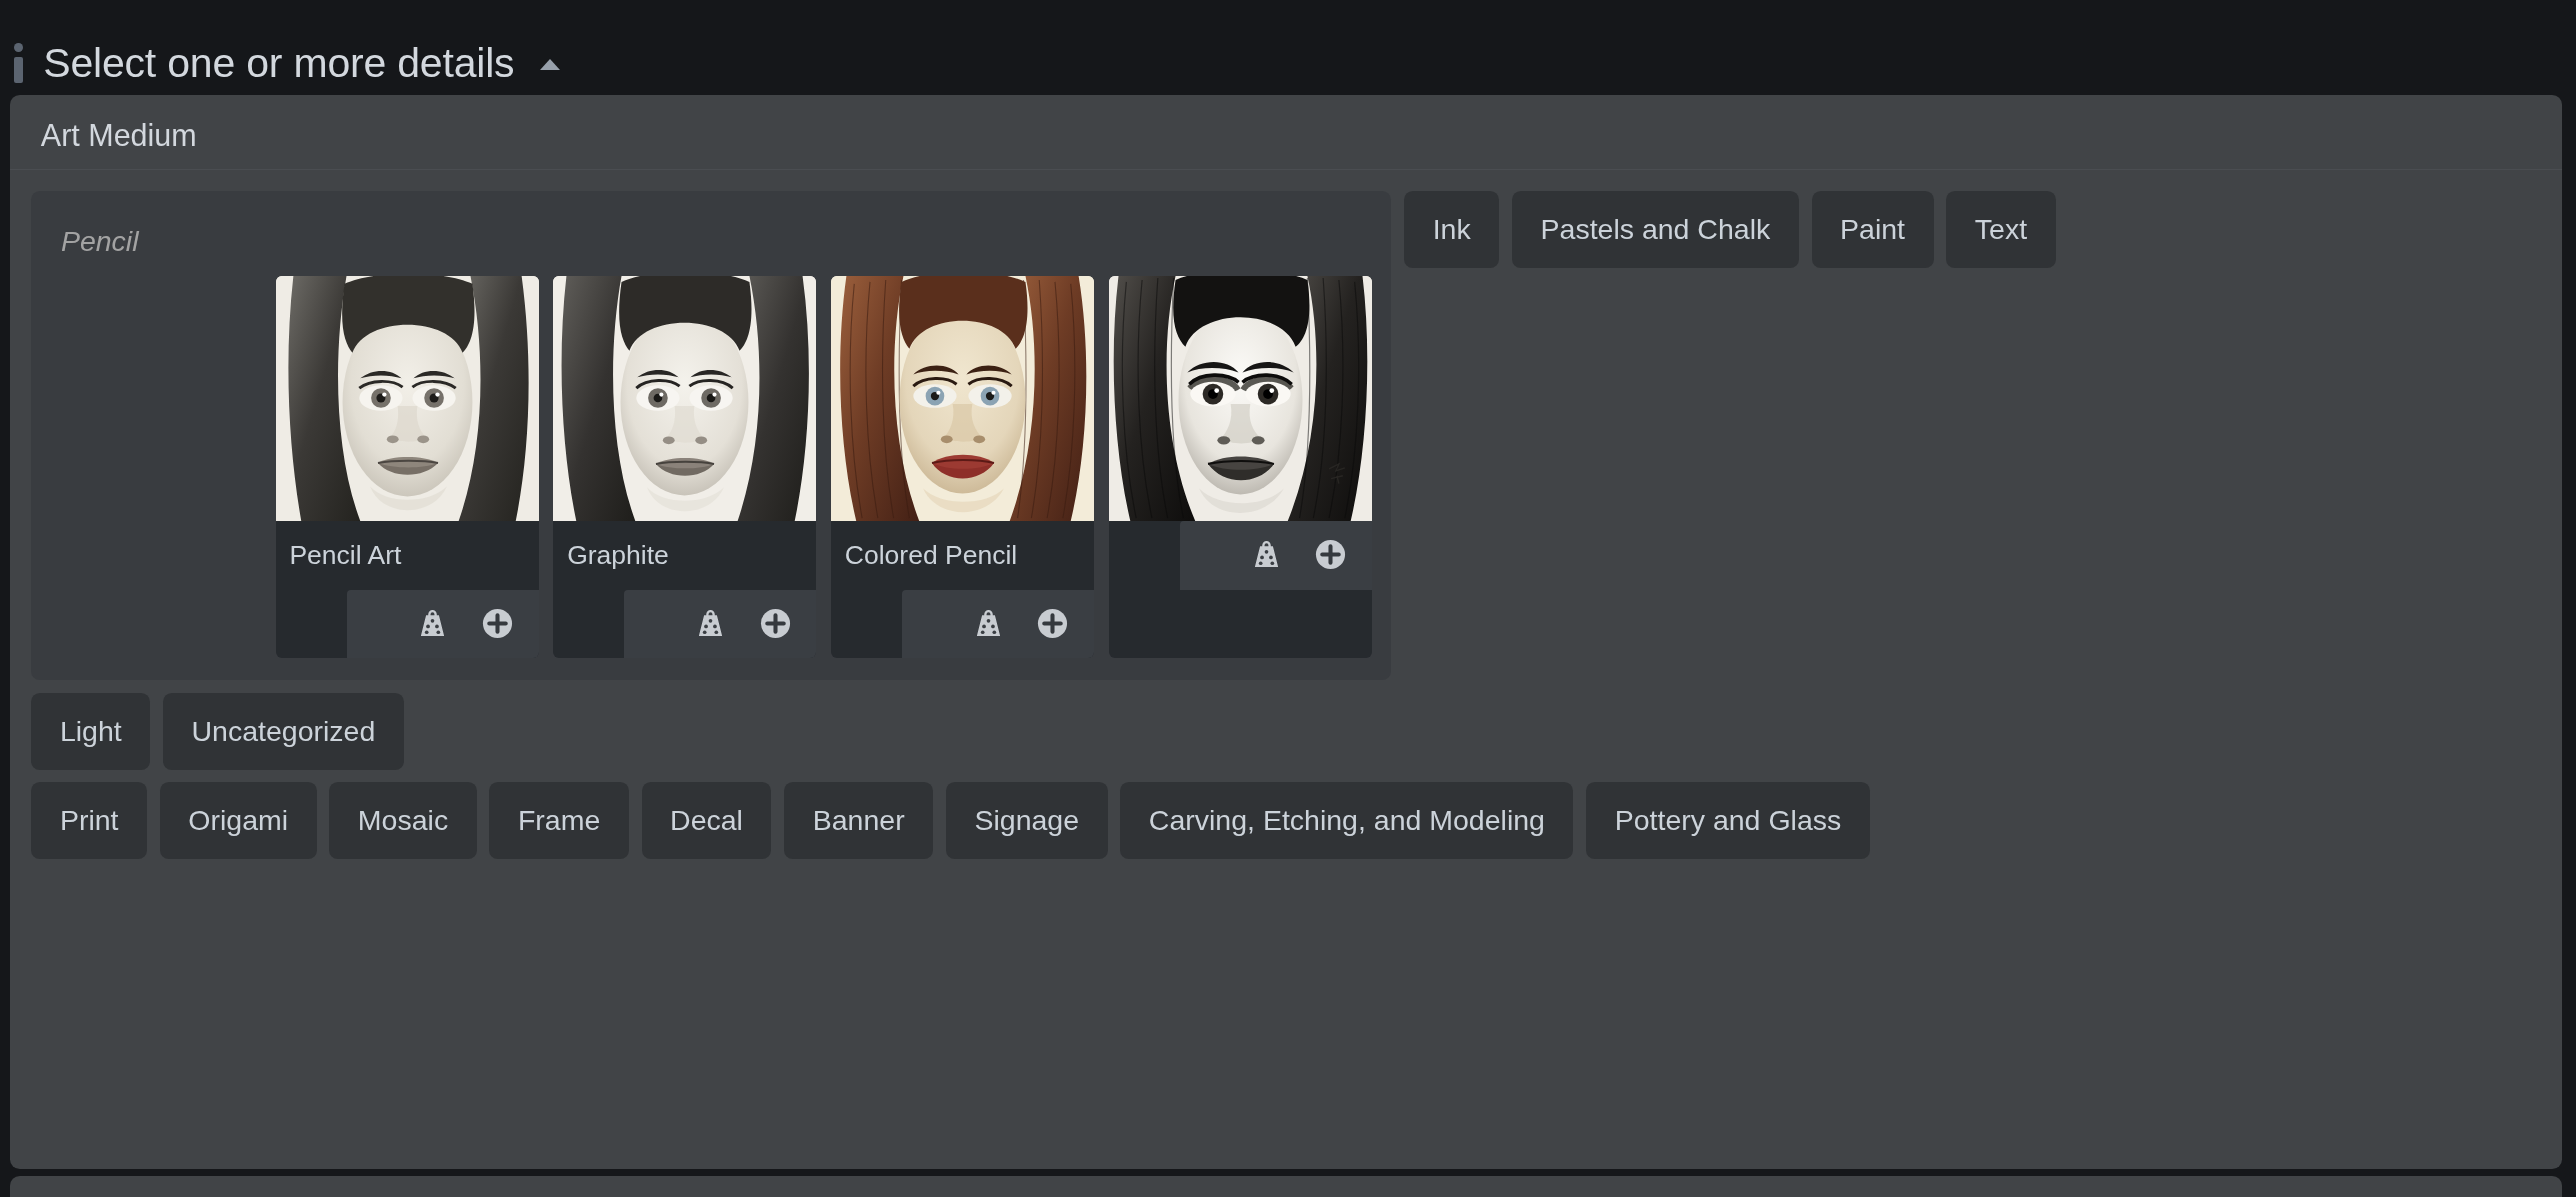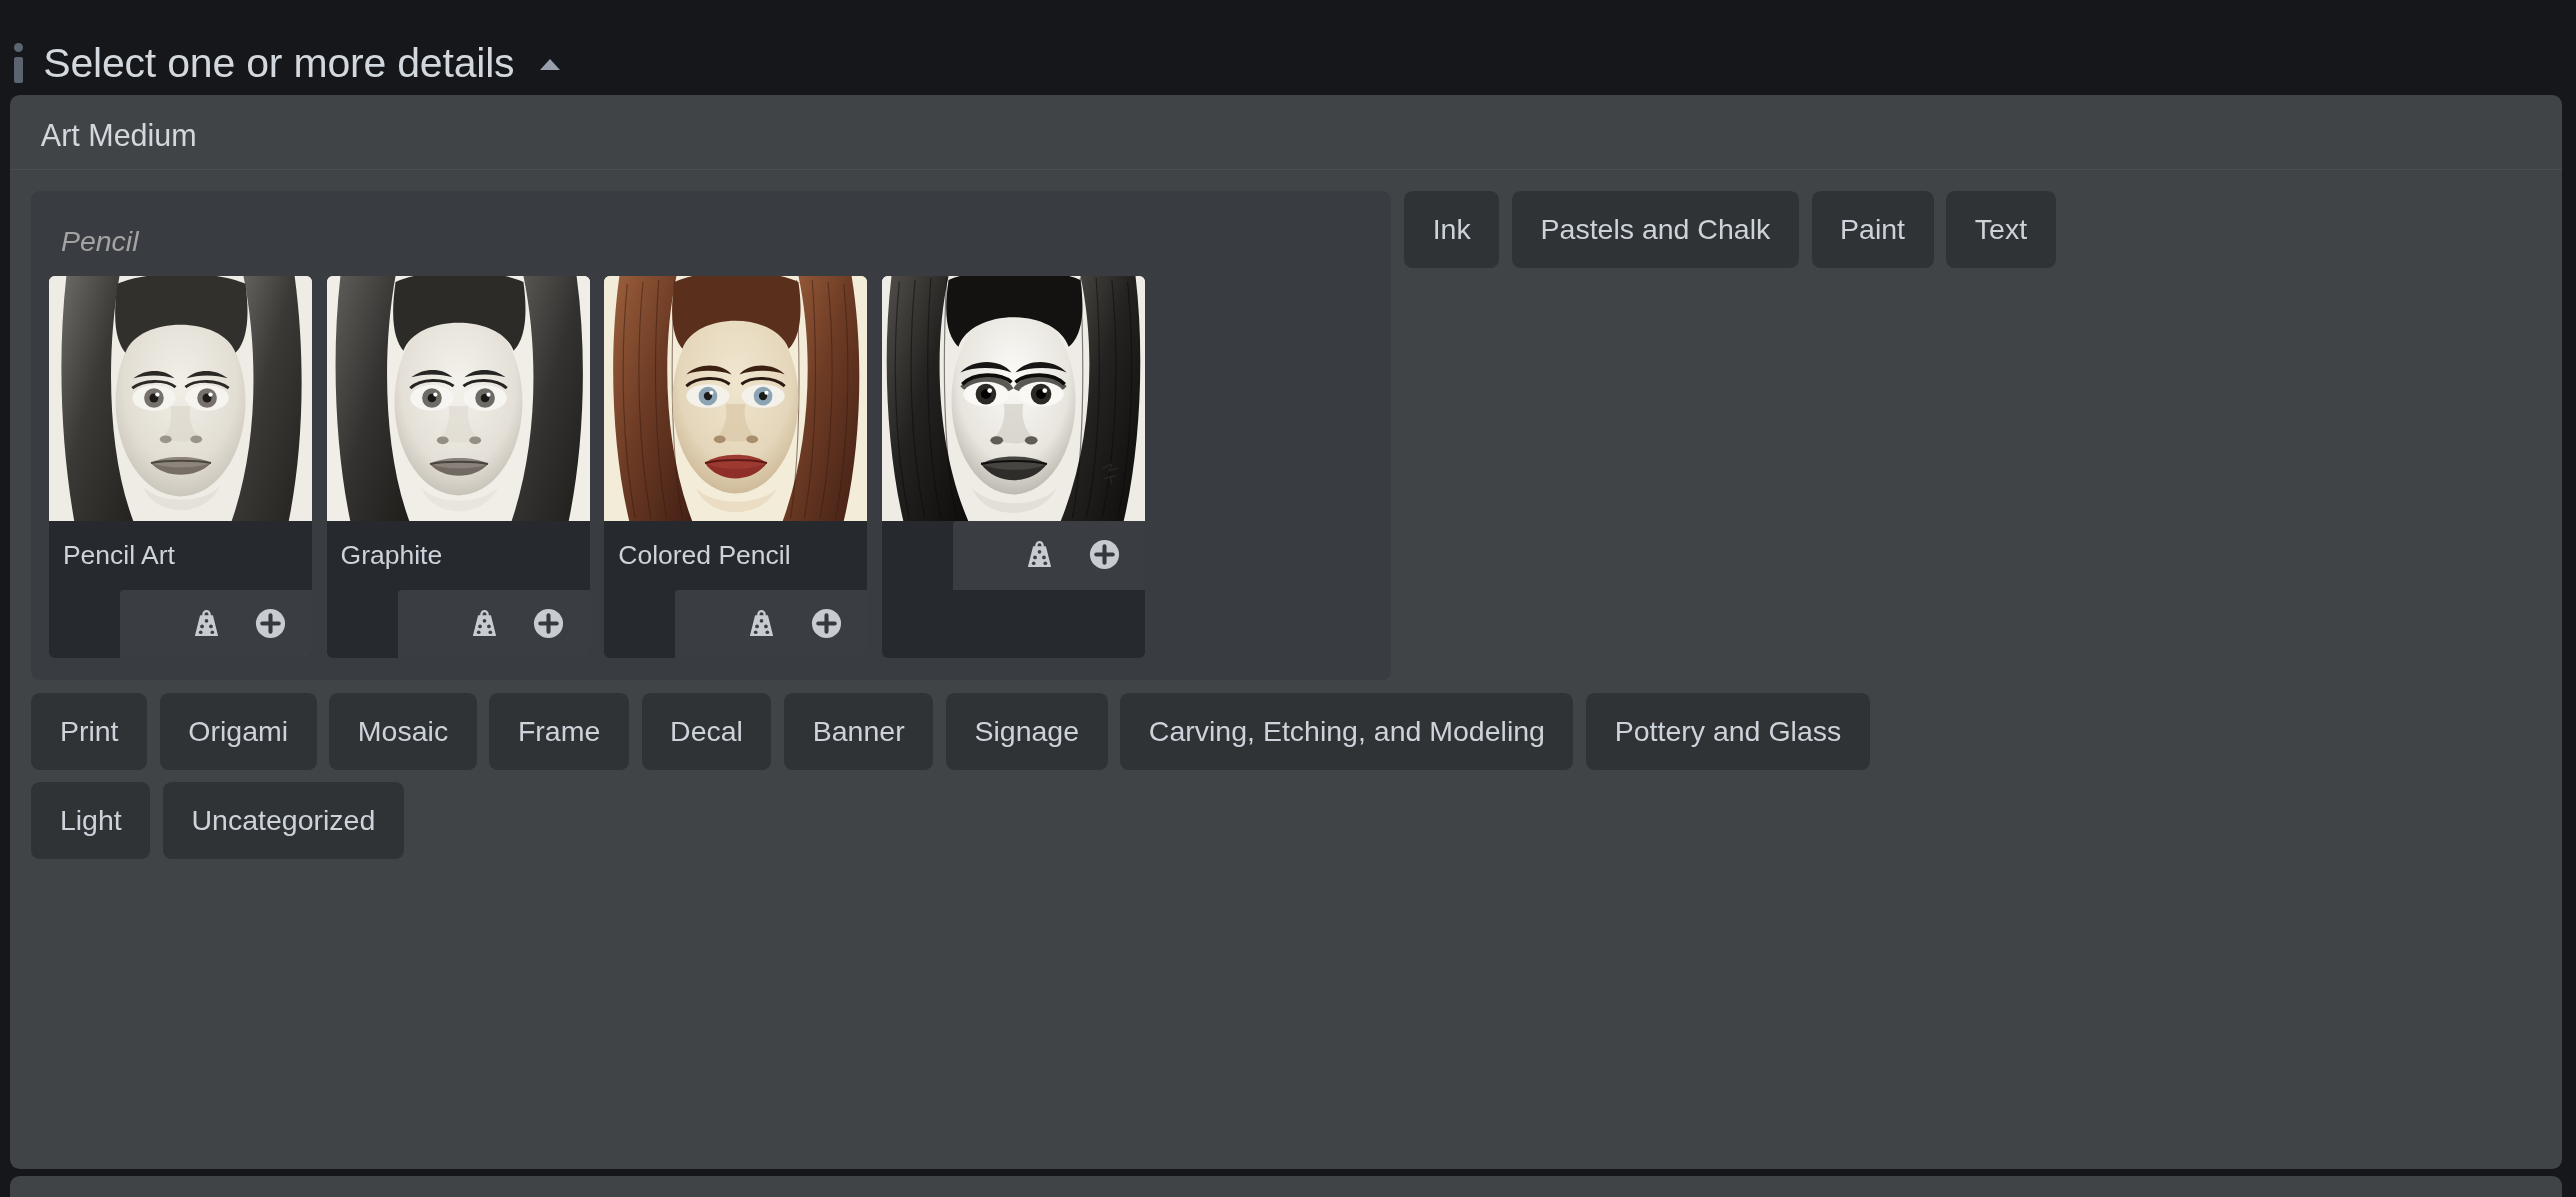--- a/index.html
+++ b/index.html
@@ -119,20 +119,21 @@
     height: 77px;
     display: flex;
     align-items: center;
     cursor: pointer;
     font-style: italic;
   }
   .group-cards {
     display: flex;
     gap: 14.7px;
     padding: 7.9px 19.7px 21.6px 17.7px;
+    justify-content: flex-end;
   }
 
   
   .card {
     width: 263px;
     background: #262a2e;
     border-radius: 5.9px;
     overflow: hidden;
     flex: none;
     cursor: pointer;
@@ -485,33 +486,33 @@
         </div>
       </div>
 
       <div class="chip">Ink</div>
       <div class="chip">Pastels and Chalk</div>
       <div class="chip">Paint</div>
       <div class="chip">Text</div>
     </div>
 
     <div class="chip-row">
+      <div class="chip">Light</div>
+      <div class="chip">Uncategorized</div>
+    </div>
+
+    <div class="chip-row">
       <div class="chip">Print</div>
       <div class="chip">Origami</div>
       <div class="chip">Mosaic</div>
       <div class="chip">Frame</div>
       <div class="chip">Decal</div>
       <div class="chip">Banner</div>
       <div class="chip">Signage</div>
       <div class="chip">Carving, Etching, and Modeling</div>
       <div class="chip">Pottery and Glass</div>
     </div>
 
-    <div class="chip-row">
-      <div class="chip">Light</div>
-      <div class="chip">Uncategorized</div>
-    </div>
-
   </div>
 </div>
 
 <div class="panel-next"></div>
 
 
 </body></html>

